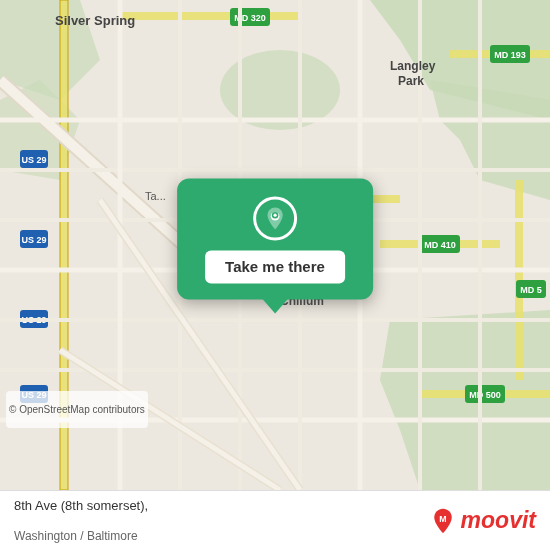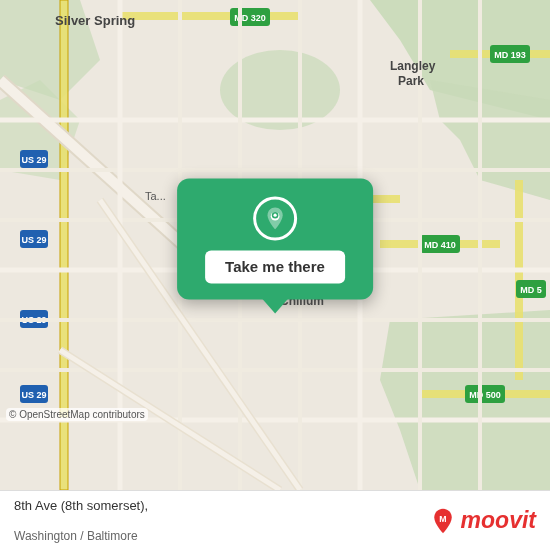--- a/index.html
+++ b/index.html
@@ -125,26 +125,26 @@
 
     #moovit-text {
       font-size: 23px;
       font-weight: bold;
       color: #e63030;
       font-style: italic;
     }
 
     #osm-credit {
       position: absolute;
-      bottom: 69px;
+      bottom: 62px;
       left: 6px;
       font-size: 10px;
       color: #555;
       background: rgba(255,255,255,0.75);
-      padding: 1px 3px;
+      padding: 13px 3px;
       border-radius: 4px;
     }
   </style>
 </head>
 <body>
 
 <div id="map-container">
 
   
   <svg id="map-svg" viewBox="0 0 550 490" xmlns="http://www.w3.org/2000/svg">

